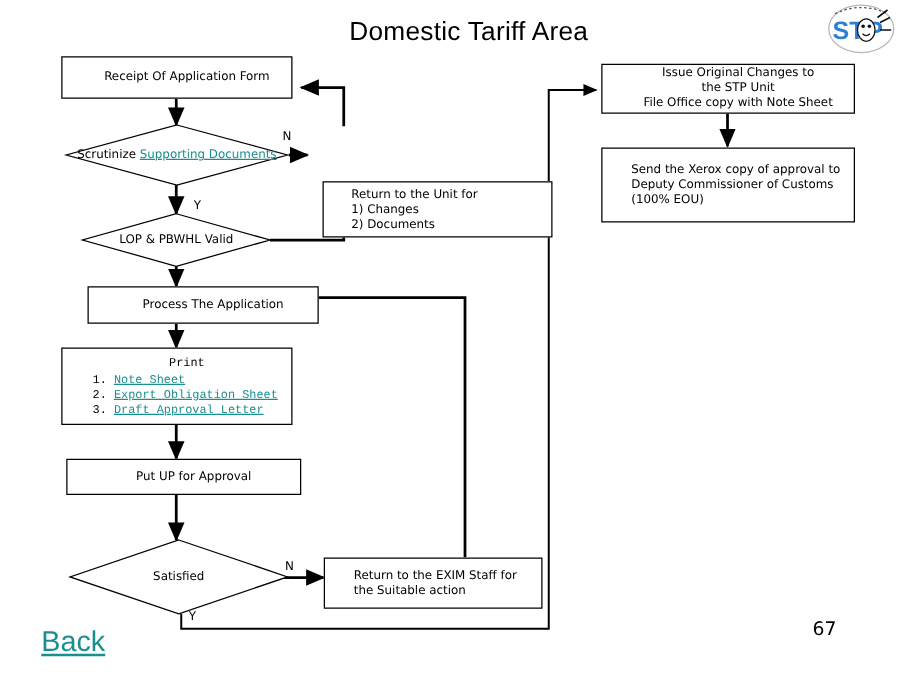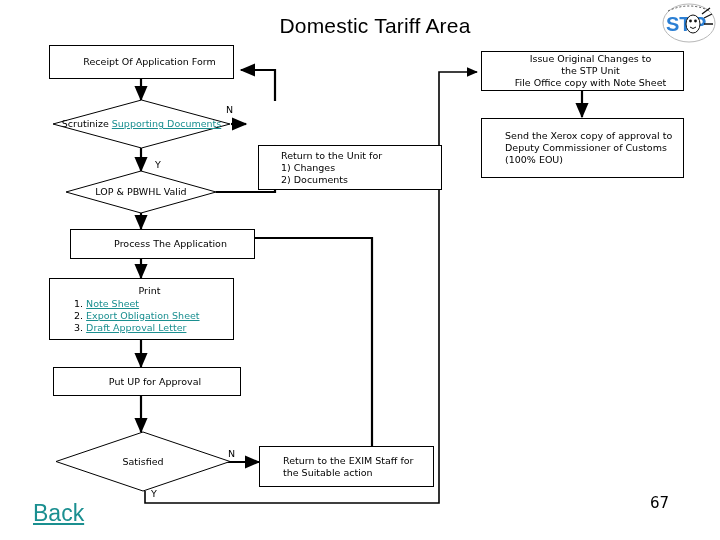--- a/index.html
+++ b/index.html
@@ -220,21 +220,21 @@
     <svg width="150" height="42" viewBox="0 0 150 42">
       <polygon points="75,0 150,21 75,42 0,21" fill="#ffffff" stroke="#000000" stroke-width="1"></polygon>
     </svg>
     <div class="dlabel">LOP &amp; PBWHL Valid</div>
   </div>
 
   <div class="node box center" style="left:49px; top:229px; width:185px; height:30px;margin-left:21px;">
     <div class="pad">Process The Application</div>
   </div>
 
-  <div class="node box left" style="left:49px; top:278px; width:185px; height:62px;">
+  <div class="node box left" style="left:49px; top:278px; width:185px; height:62px;font-family:Liberation Mono, monospace;">
     <div class="pad" style="padding:0 8px;">
       <div style="text-align:center; margin-bottom:1px;">Print</div>
       <div>
         <span>1.</span>
         <span class="hyper">Note Sheet</span>
       </div>
       <div>
         <span>2.</span>
         <span class="hyper">Export Obligation Sheet</span>
       </div>

